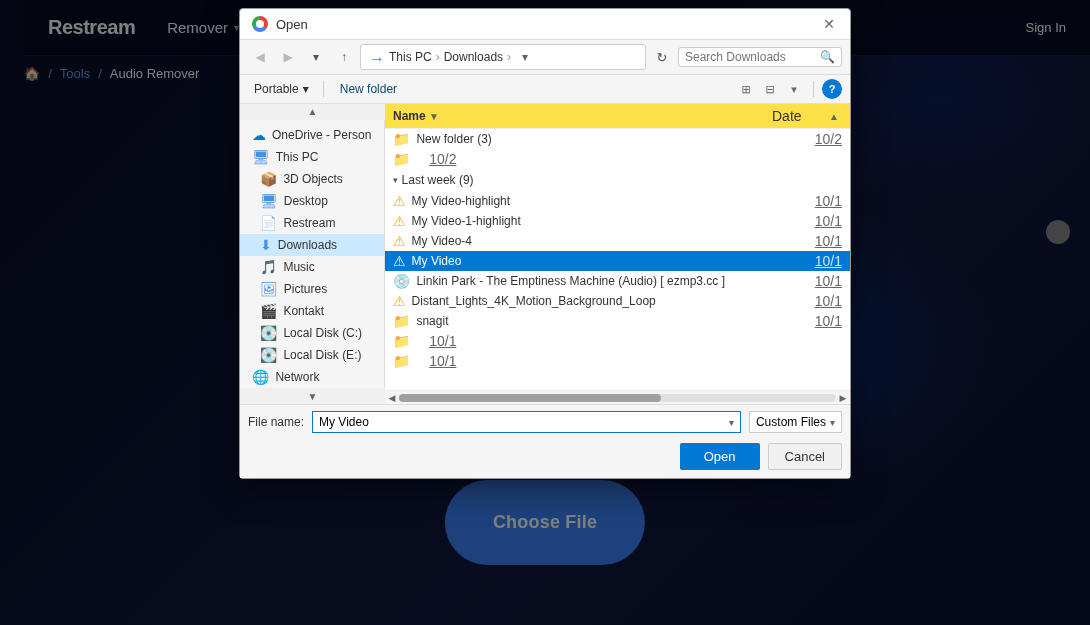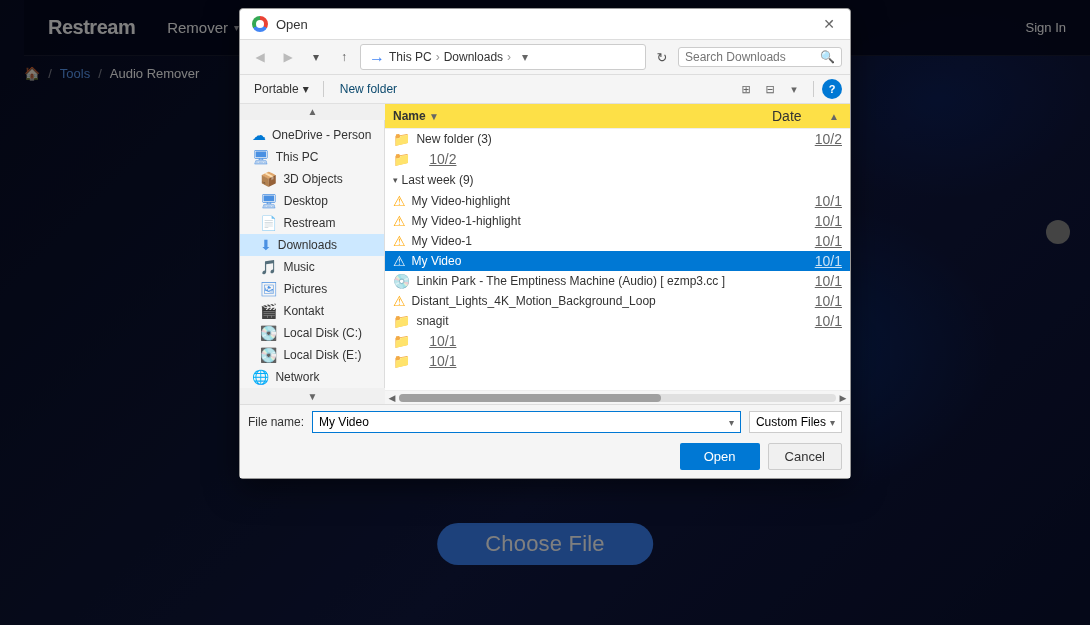--- a/index.html
+++ b/index.html
@@ -91,23 +91,23 @@
     .choose-file-btn {
       position: absolute;
       bottom: 60px;
       left: 50%;
       transform: translateX(-50%);
       z-index: 6;
       background: #3b82f6;
       color: white;
       border: none;
       border-radius: 50px;
-      padding: 8px 48px;
-      font-size: 22px;
-      font-weight: 400;
+      padding: 32px 48px;
+      font-size: 18px;
+      font-weight: 700;
       cursor: pointer;
       letter-spacing: 0.2px;
     }
 
     
     .overlay {
       position: absolute;
       inset: 0;
       background: rgba(0,0,0,0.5);
       z-index: 20;
@@ -662,21 +662,21 @@
         </div>
 
         <div class="file-row">
           <span class="file-icon" style="color:orange">⚠</span>
           <span class="file-name">My Video-1-highlight</span>
           <span class="file-date">10/1</span>
         </div>
 
         <div class="file-row">
           <span class="file-icon" style="color:orange">⚠</span>
-          <span class="file-name">My Video-1</span>
+          <span class="file-name">My Video-4</span>
           <span class="file-date">10/1</span>
         </div>
 
         <div class="file-row selected">
           <span class="file-icon">⚠</span>
           <span class="file-name">My Video</span>
           <span class="file-date">10/1</span>
         </div>
 
         <div class="file-row">

